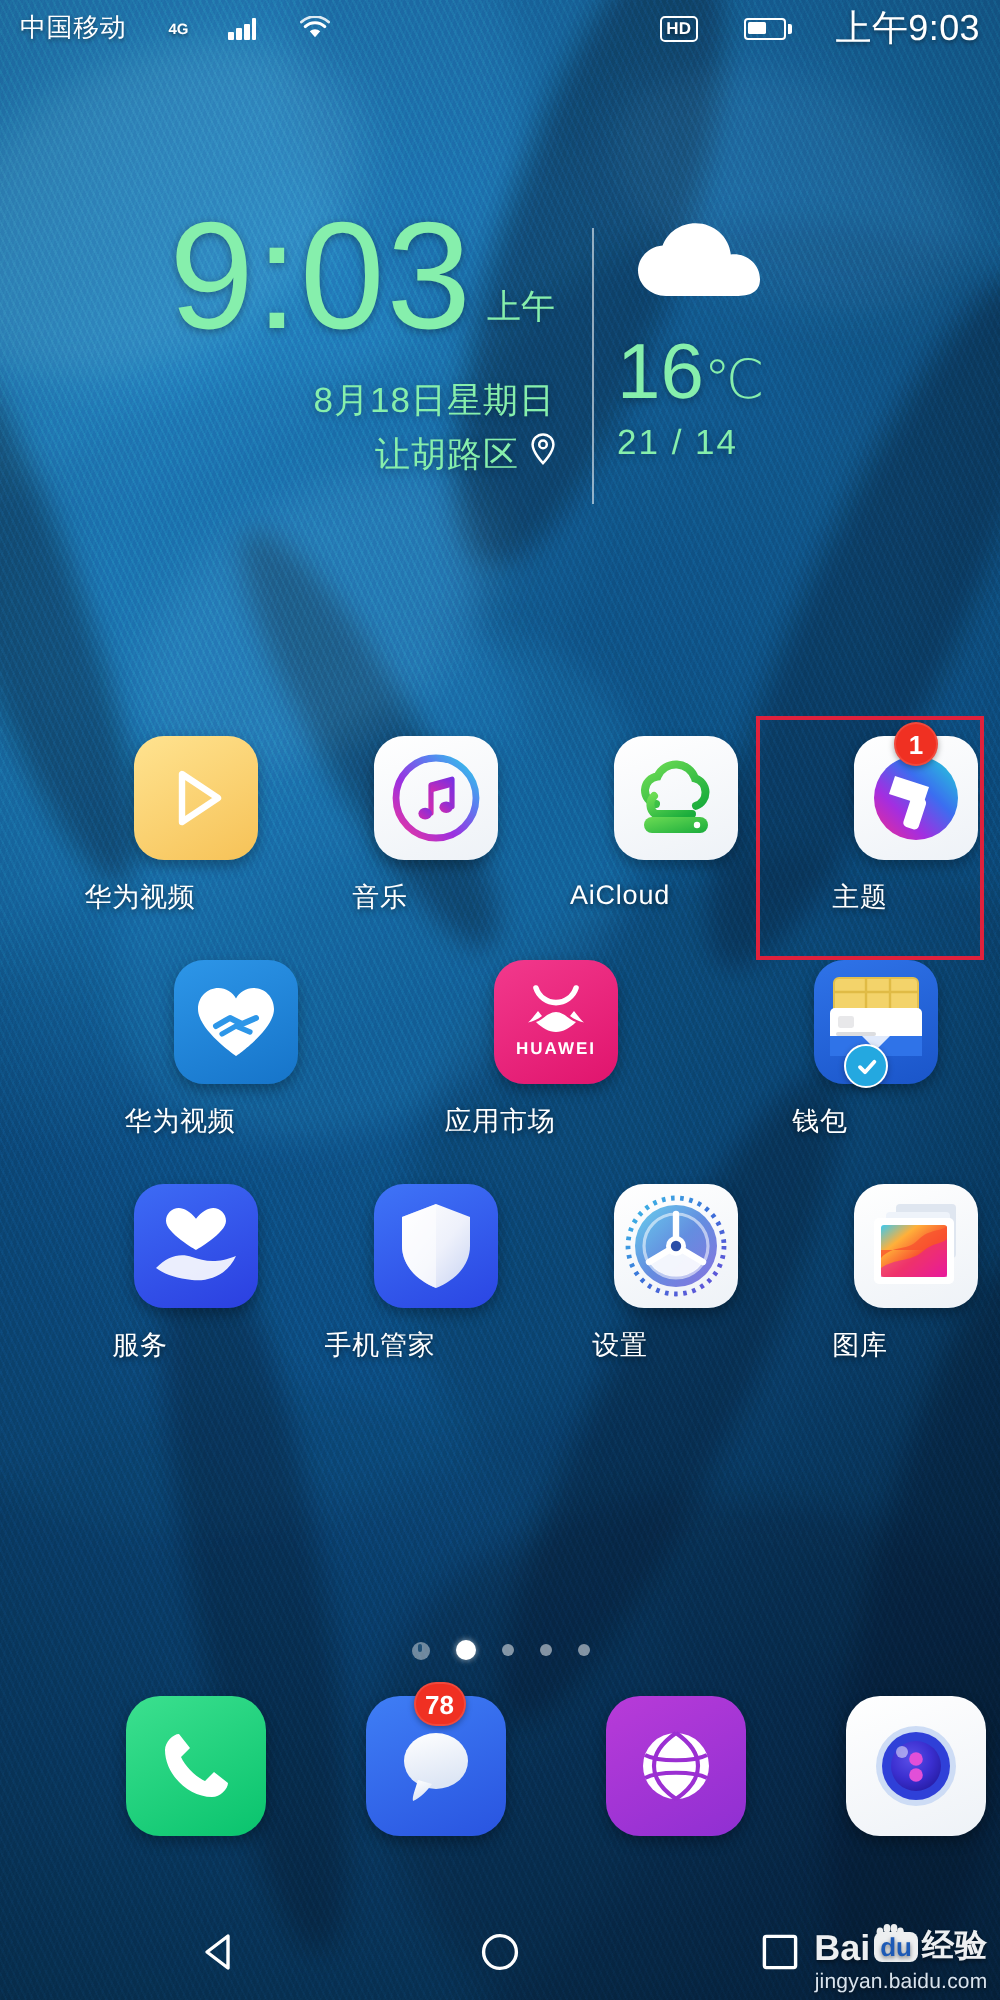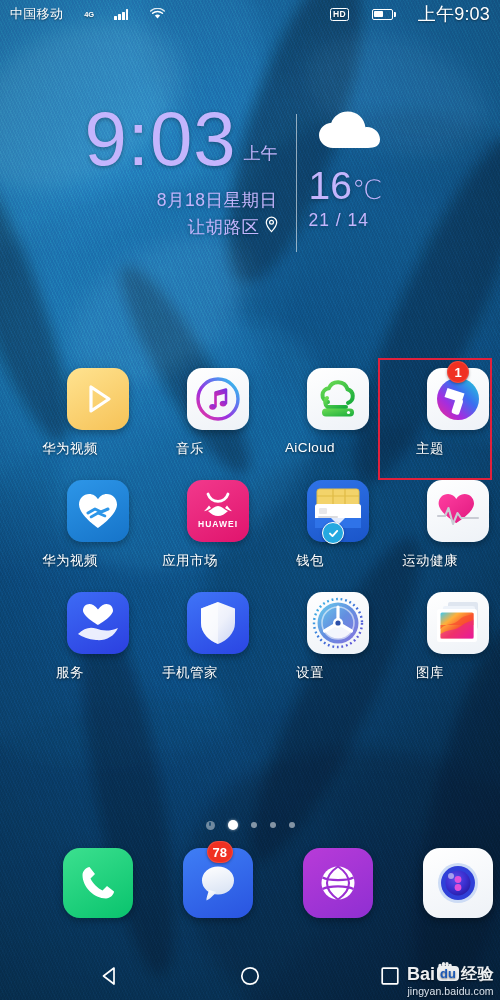--- a/index.html
+++ b/index.html
@@ -96,21 +96,21 @@
     padding:1.3px; display:flex;
   }
   .batt-fill { background:#fff; border-radius:.8px; height:100%; width:52%; }
   .batt-cap { width:2px; height:5px; background:#fff; border-radius:0 1px 1px 0; }
   .sb-clock { font-size:18px; letter-spacing:.2px; }
 
   
   #widget {
     position:absolute; top:104px; left:0; right:0; z-index:8;
     display:flex; align-items:flex-start; justify-content:center;
-    color:#c4b5fd; text-shadow:0 1px 4px rgba(0,0,0,.35);
+    color:#86efac; text-shadow:0 1px 4px rgba(0,0,0,.35);
   }
   .clock-block { text-align:right; padding-right:18px; width:262px; }
   .clock-row { display:flex; align-items:flex-end; justify-content:flex-end; }
   .big-time {
     font-size:76px; font-weight:300; line-height:.92; letter-spacing:1px;
   }
   .ampm { font-size:17px; margin-left:7px; margin-bottom:9px; font-weight:400; }
   .date-line { font-size:17.5px; margin-top:14px; letter-spacing:.5px; }
   .loc-line {
     font-size:17.5px; margin-top:3px; letter-spacing:.5px;
@@ -470,39 +470,20 @@
         </div>
         <span class="mini-badge">
           <svg width="13" height="13" viewBox="0 0 13 13">
             <path d="M3 6.6 L5.5 9.1 L10.2 3.9" fill="none" stroke="#fff" stroke-width="1.9" stroke-linecap="round" stroke-linejoin="round"></path>
           </svg>
         </span>
       </div>
       <div class="app-label">钱包</div>
     </div>
 
-    <div class="app">
-      <div class="icon-wrap">
-        <div class="icon ic-white">
-          <div class="center-svg">
-            <svg width="56" height="56" viewBox="0 0 56 56">
-              <defs>
-                <linearGradient id="heartG" x1="0" y1="0" x2="1" y2="1">
-                  <stop offset="0%" stop-color="#ff3ea0"></stop>
-                  <stop offset="100%" stop-color="#e0197f"></stop>
-                </linearGradient>
-              </defs>
-              <path d="M34.5 11 C30.8 11 27.8 13.2 26.3 15.9 C24.8 13.2 21.8 11 18.1 11 C12.6 11 8.6 15.2 8.6 20.6 C8.6 29.5 26.3 40 26.3 40 C26.3 40 44 29.5 44 20.6 C44 15.2 40 11 34.5 11 Z" fill="url(#heartG)"></path>
-              <path d="M8 33 L15 33 L18.5 25 L23 41 L27.5 30 L31 35 L48 35" fill="none" stroke="#c9ccd4" stroke-width="2.1" stroke-linecap="round" stroke-linejoin="round"></path>
-            </svg>
-          </div>
-        </div>
-      </div>
-      <div class="app-label">运动健康</div>
-    </div>
   </div>
 
   <div class="app-row">
 
     <div class="app">
       <div class="icon-wrap">
         <div class="icon ic-service">
           <div class="center-svg">
             <svg width="48" height="44" viewBox="0 0 48 44">
               <path d="M24 24 C24 24 9 15.5 9 9.5 C9 5.8 11.9 3 15.4 3 C18 3 21.2 4.8 24 8.4 C26.8 4.8 30 3 32.6 3 C36.1 3 39 5.8 39 9.5 C39 15.5 24 24 24 24 Z" fill="#ffffff"></path>

